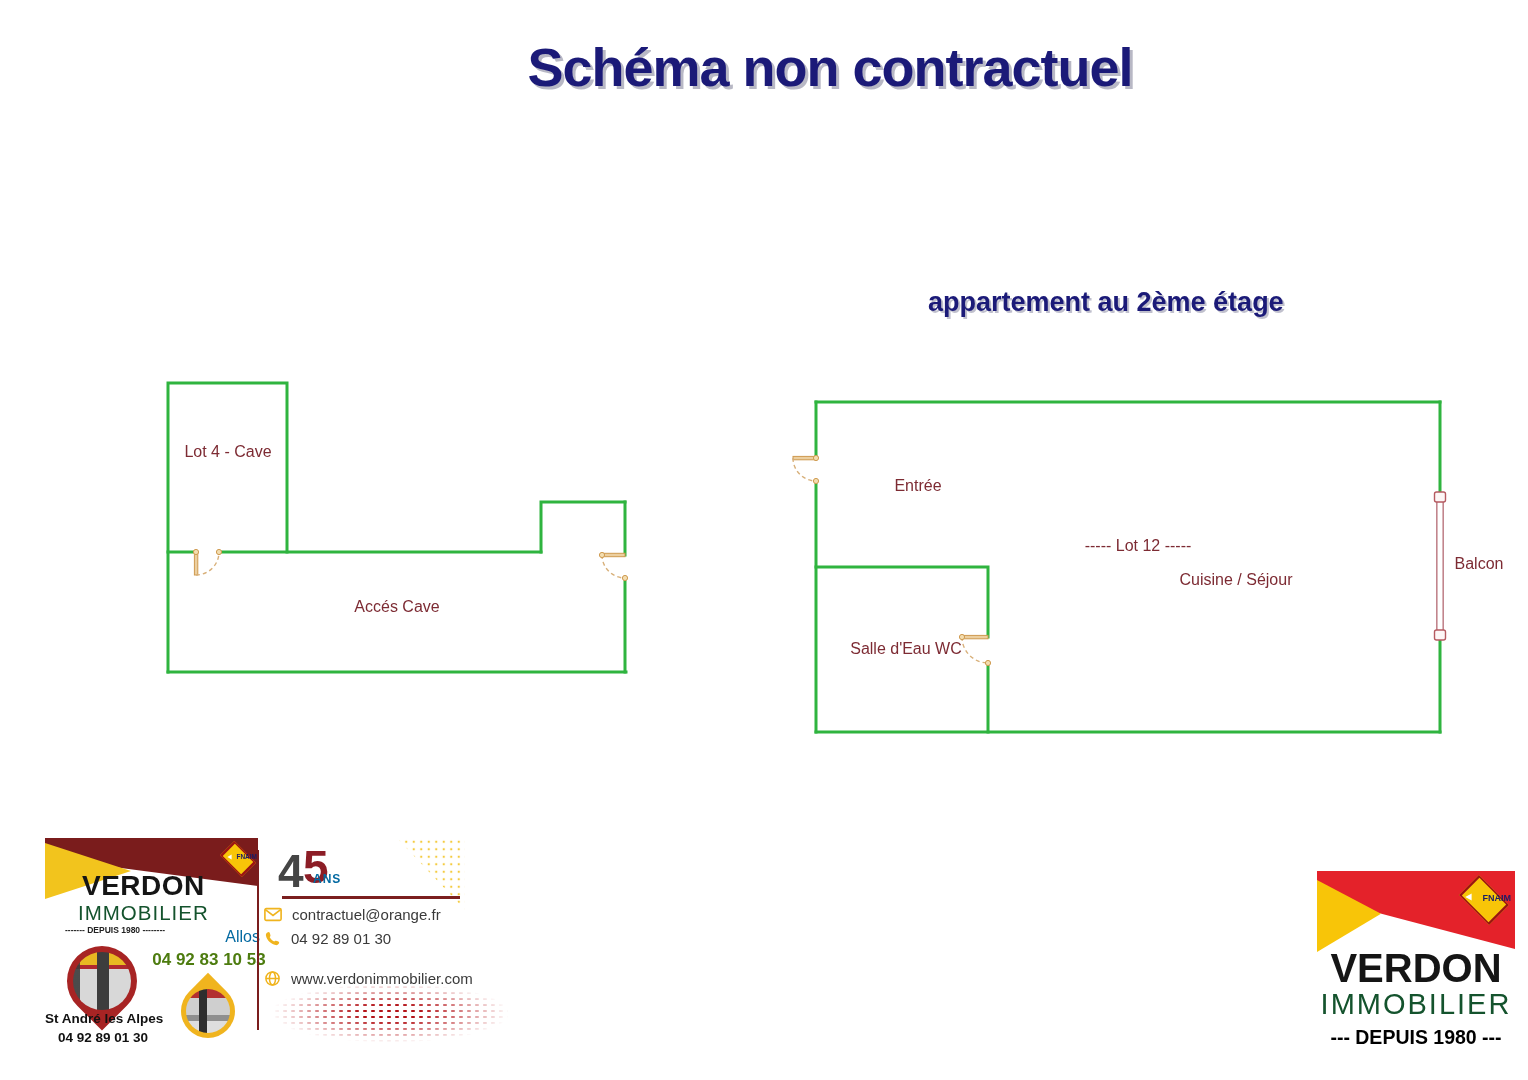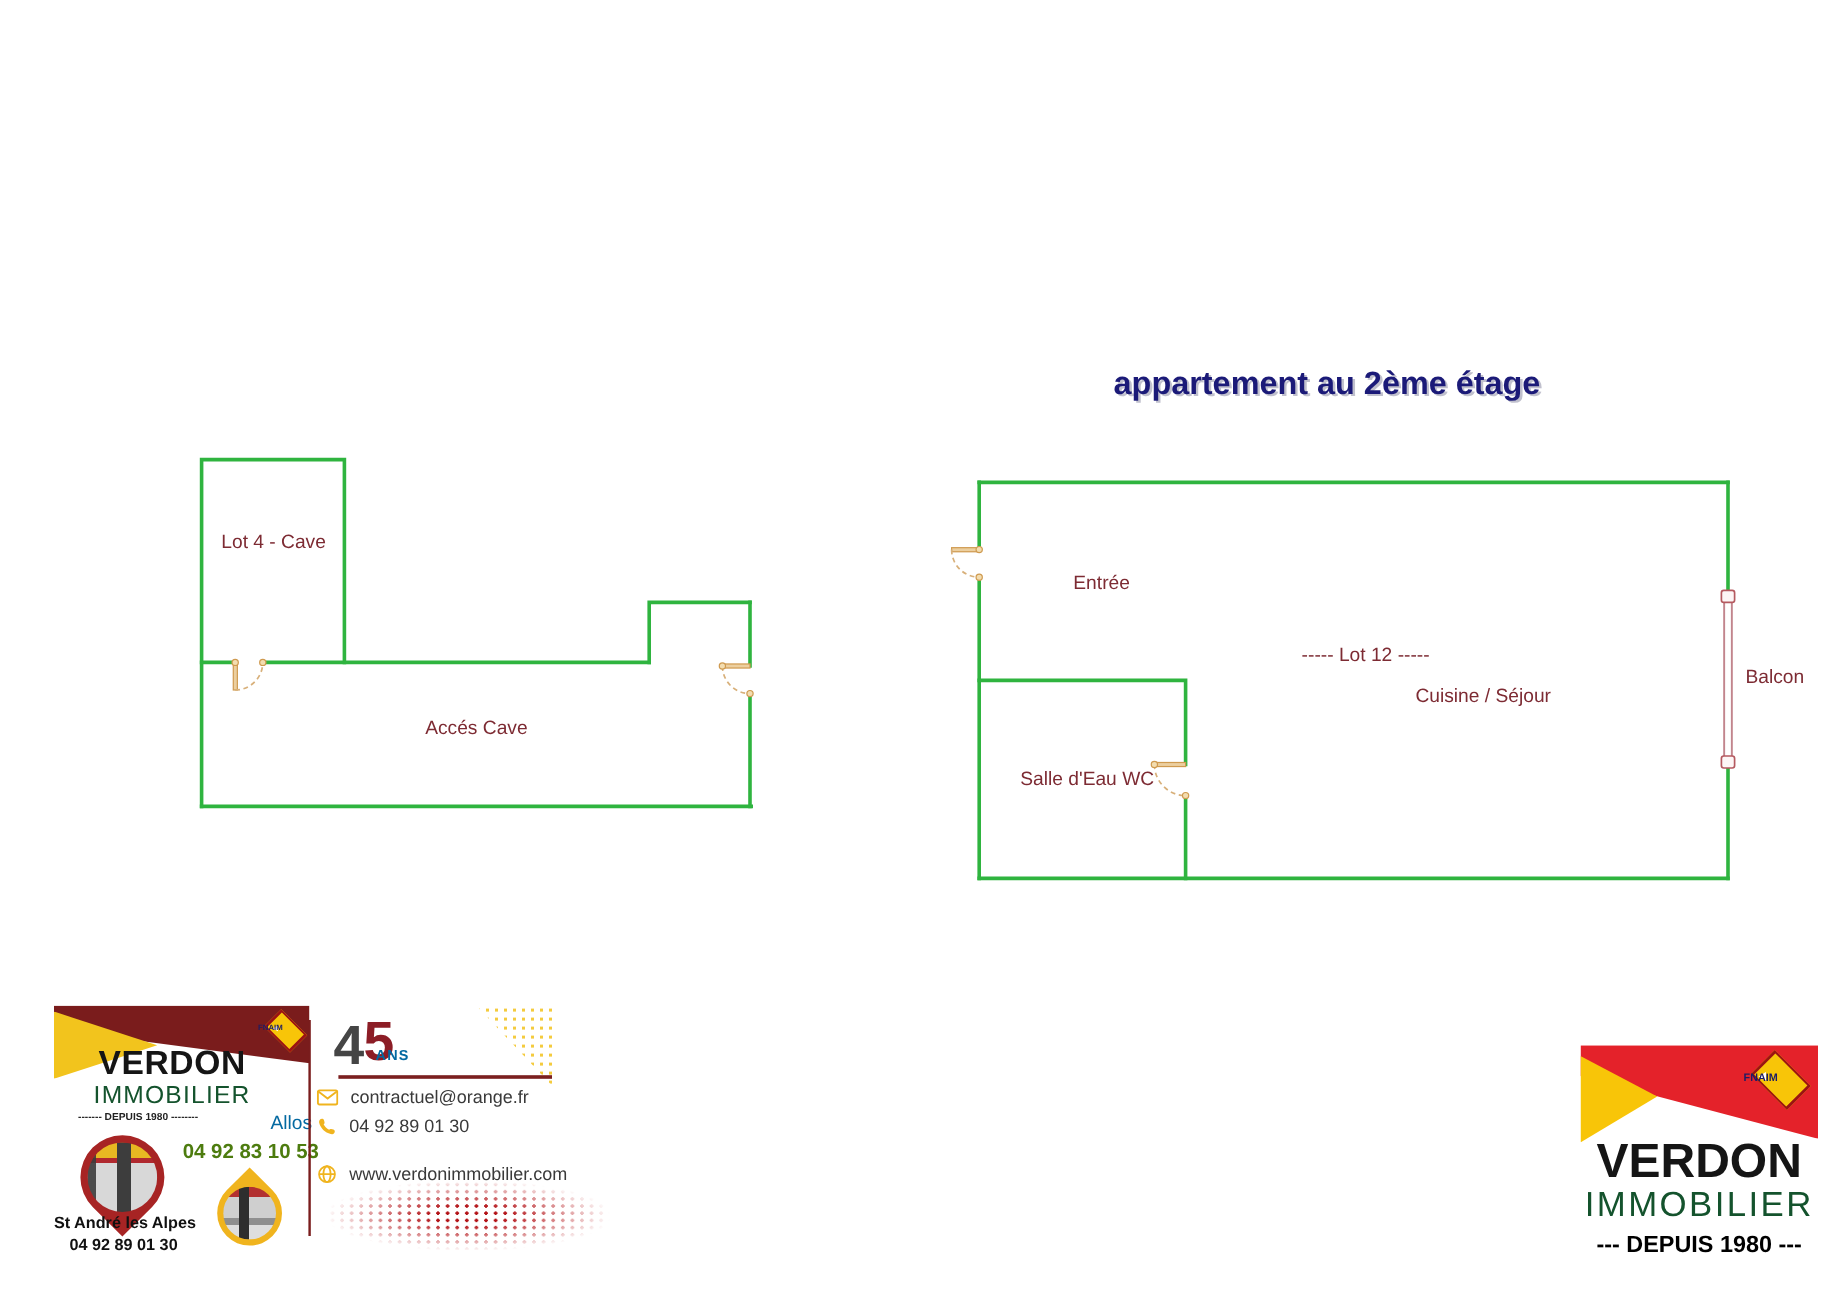--- a/index.html
+++ b/index.html
@@ -6,21 +6,21 @@
   .page{position:relative;width:1528px;height:1080px;background:#ffffff;overflow:hidden;
         font-family:"Liberation Sans",sans-serif;}
 
   
   .main-title{position:absolute;left:460px;top:36px;width:740px;text-align:center;
     font-size:54px;font-weight:900;letter-spacing:-1px;color:#1b1a78;
     text-shadow:3px 3px 0 rgba(125,125,150,.55);white-space:nowrap;}
   .plan-heading{position:absolute;font-size:27px;font-weight:900;color:#1b1a78;
     text-shadow:2px 2px 0 rgba(130,130,155,.5);white-space:nowrap;}
   .heading-cave{left:175px;top:291px;}
-  .heading-apt{left:928px;top:304px;}
+  .heading-apt{left:928px;top:287px;}
 
   
   svg text{font-family:"Liberation Sans",sans-serif;font-size:16px;fill:#7d2b33;}
   .wall{stroke:#2fb43f;stroke-width:3;fill:none;stroke-linecap:square;}
   .door-arc{stroke:#d8b07a;stroke-width:1.4;stroke-dasharray:4 3;fill:none;}
   .door-leaf{fill:#eccf9f;stroke:#cf9a4f;stroke-width:1;}
   .hinge{fill:#f3ddb0;stroke:#cf9a4f;stroke-width:1;}
   .balcony-line{fill:#ffffff;stroke:#c2858d;stroke-width:1.6;}
   .balcony-end{fill:#fdf6f6;stroke:#b55a60;stroke-width:1.4;}
 
@@ -61,21 +61,21 @@
   .ac-drop-photo{position:absolute;left:5px;top:5px;width:44px;height:44px;border-radius:50%;
     overflow:hidden;transform:rotate(-45deg);
     background:
       linear-gradient(90deg,rgba(0,0,0,0) 0 30%,#2e2e2e 30% 48%,rgba(0,0,0,0) 48%),
       linear-gradient(180deg,#b23030 0 20%,#cfcfcf 20% 60%,#8f8f8f 60% 72%,#dedede 72%);}
 
   
   .fnaim{position:absolute;}
   .fnaim .dmd{position:absolute;background:#f8c508;border:2px solid #9b1313;
     transform:rotate(45deg) scale(1.18,.78);}
-  .fnaim .dmd-label{position:absolute;width:100%;text-align:left;
+  .fnaim .dmd-label{position:absolute;width:100%;text-align:right;
     font-weight:800;color:#1c1c66;}
   .fnaim .dmd-arrow{position:absolute;width:0;height:0;
     border-top:4px solid transparent;border-bottom:4px solid transparent;
     border-right:7px solid #fff;}
   .fnaim-sm{left:170px;top:2px;width:42px;height:34px;}
   .fnaim-sm .dmd{left:10px;top:6px;width:22px;height:22px;}
   .fnaim-sm .dmd-label{top:13px;font-size:6.5px;}
   .fnaim-sm .dmd-arrow{left:11px;top:13px;transform:scale(.6);}
 
   
@@ -109,20 +109,21 @@
   .fnaim-lg{left:136px;top:5px;width:58px;height:52px;}
   .fnaim-lg .dmd{left:13px;top:9px;width:32px;height:32px;border-width:2.5px;}
   .fnaim-lg .dmd-label{top:20px;font-size:9px;}
   .fnaim-lg .dmd-arrow{left:12px;top:20px;transform:scale(.9);}
 </style>
 </head>
 <body>
 
 <div class="page">
 
+  <div class="main-title">Schéma non contractuel</div>
 
   <div class="plan-heading heading-apt">appartement au 2ème étage</div>
 
   <svg style="position:absolute;left:160px;top:375px;" width="480" height="310" viewBox="0 0 480 310">
     <path class="wall" d="M 8,8 H 127 M 8,8 V 297 M 127,8 V 177"></path>
     <path class="wall" d="M 8,177 H 36 M 59,177 H 381"></path>
     <path class="wall" d="M 381,177 V 127 H 465"></path>
     <path class="wall" d="M 465,127 V 180 M 465,203 V 297"></path>
     <path class="wall" d="M 8,297 H 466"></path>
 

